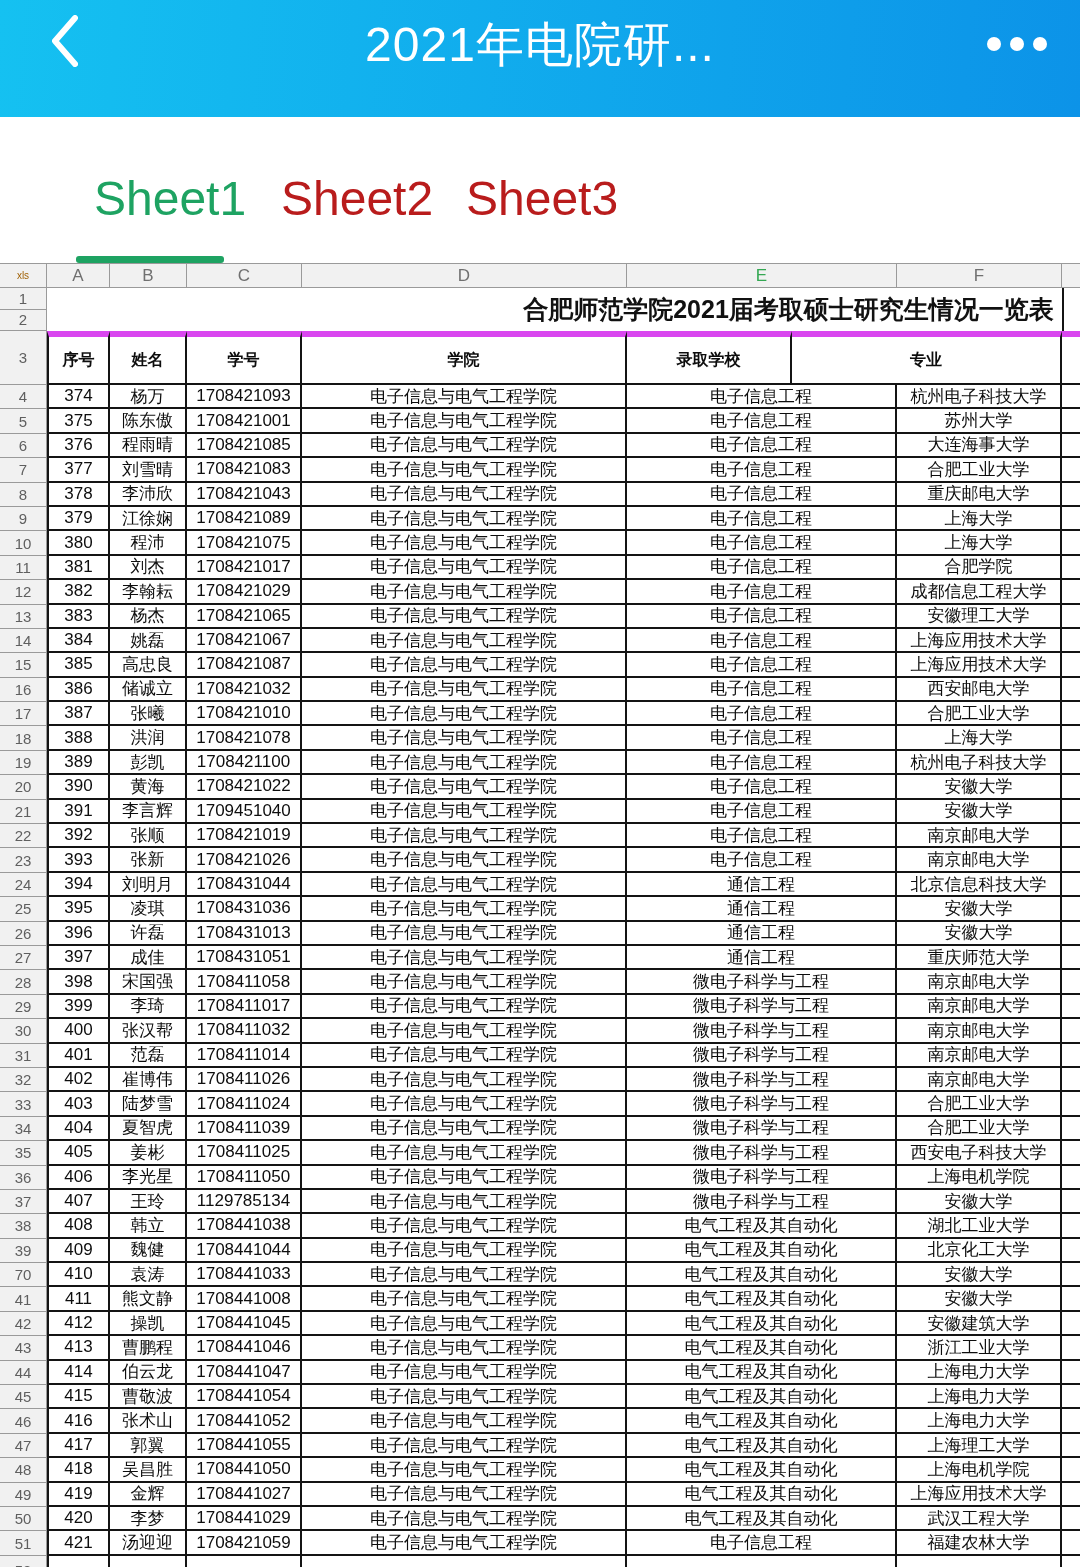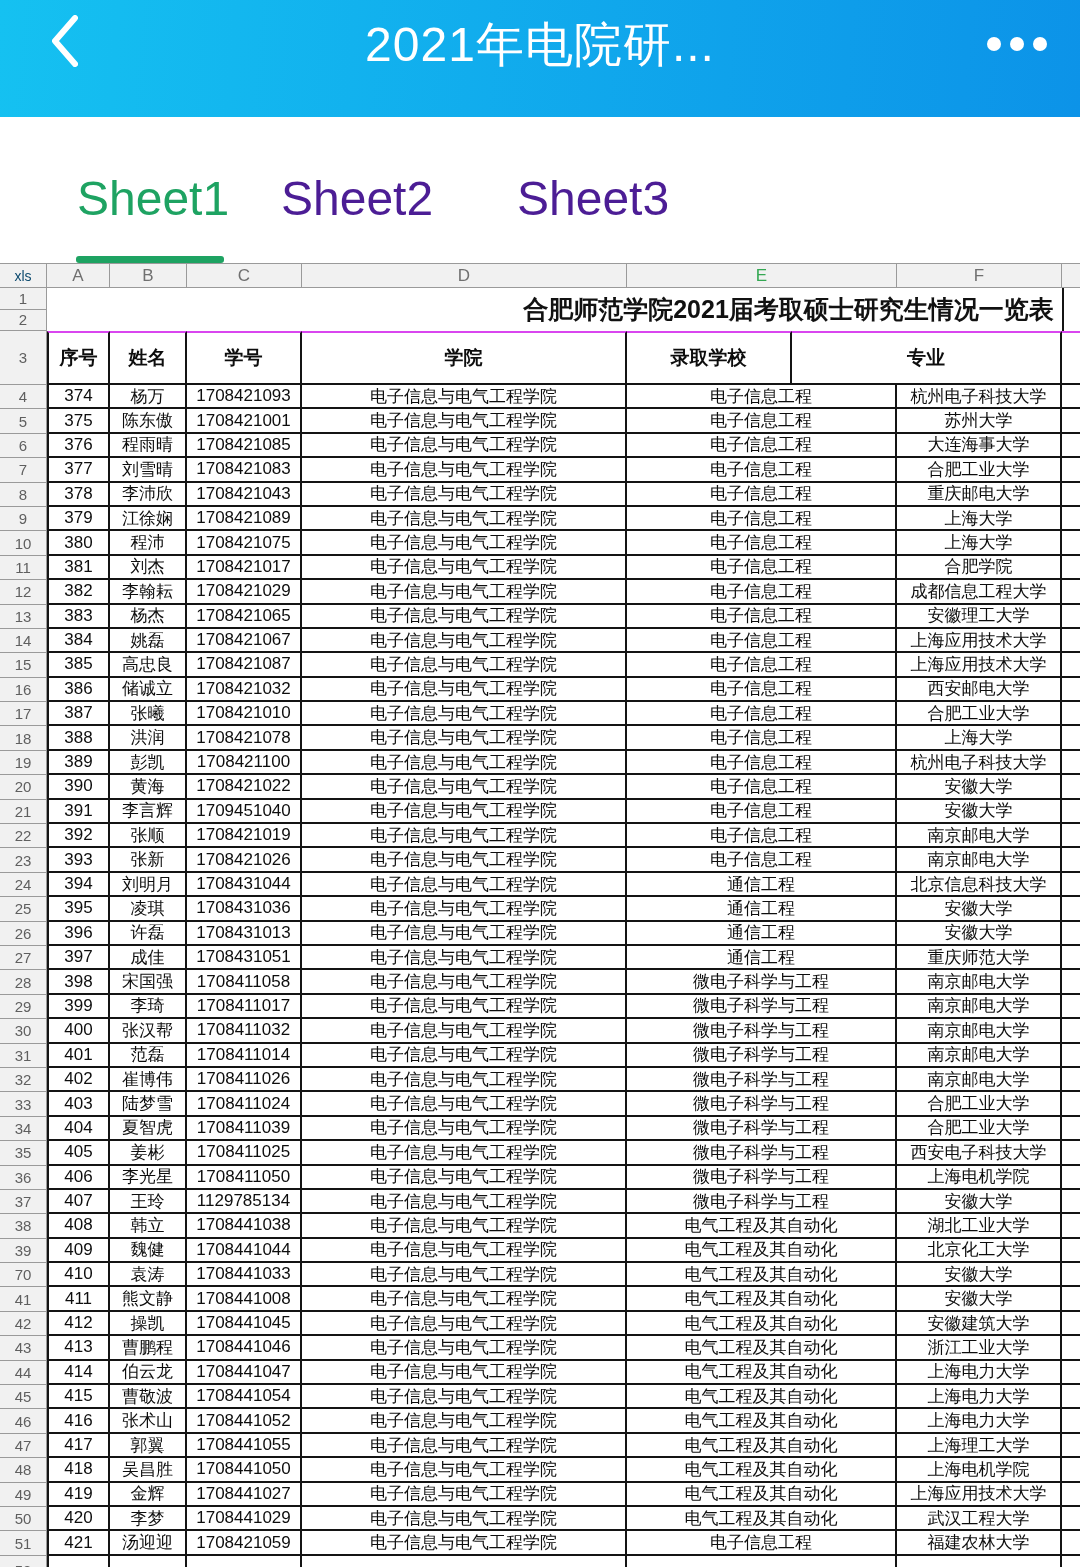--- a/index.html
+++ b/index.html
@@ -12,58 +12,58 @@
   .appbar-title{position:absolute;left:0;top:0;width:100%;height:90px;
           display:flex;align-items:center;justify-content:center;
           color:#ffffff;font-size:48px;font-weight:400;letter-spacing:1px;}
   .back{position:absolute;left:52px;top:15px;width:26px;height:52px;}
   .dots{position:absolute;right:33px;top:37px;display:flex;gap:9px;}
   .dot{width:14px;height:14px;border-radius:50%;background:#ffffff;}
 
   
   .tabs{position:absolute;left:0;top:117px;width:1080px;height:146px;background:#ffffff;}
   .tab{position:absolute;top:24px;height:115px;display:flex;align-items:center;
-       font-size:48px;color:#4c1d95;}
-  .tab.active{color:#1EA362;}
-  .tab1{left:77px;} .tab2{left:281px;} .tab3{left:517px;}
+       font-size:48px;color:#b91c1c;}
+  .tab.active{color:#1EA362;margin-left:17px;}
+  .tab1{left:77px;} .tab2{left:281px;} .tab3{left:466px;}
   .underline{position:absolute;left:76px;top:139px;width:148px;height:7px;
              background:#1EA362;border-radius:3px;}
 
   
   .sheet{position:absolute;left:0;top:263px;width:1080px;height:1304px;background:#fff;}
   .row{display:flex;}
   .cell{box-sizing:border-box;display:flex;align-items:center;justify-content:center;
         overflow:hidden;white-space:nowrap;}
   
   .rn{width:47px;background:#F1F1F1;border-right:1px solid #9A9A9A;
       border-bottom:1px solid #9A9A9A;color:#5F5F5F;font-size:15px;flex:none;}
   .colhead{height:25px;}
   .colhead .cell{background:#F1F1F1;border-top:1px solid #9A9A9A;
       border-right:1px solid #9A9A9A;border-bottom:1px solid #9A9A9A;
       color:#707070;font-size:17px;}
-  .colhead .corner{color:#0c4a6e;font-size:14px;}
+  .colhead .corner{color:#a16207;font-size:10px;}
   .colhead .hl{color:#34A853;}
   
   .w0{width:63px;flex:none;} .w1{width:77px;flex:none;} .w2{width:115px;flex:none;}
   .w3{width:325px;flex:none;} .w4{width:270px;flex:none;} .w5{width:165px;flex:none;}
   .wg{width:18px;flex:none;border-right:none !important;}
   
   .titleblock{position:relative;height:43px;}
   .rncol{position:absolute;left:0;top:0;width:47px;}
   .rncol .rn{height:21.5px;}
   .title-text{position:absolute;left:0;top:0;width:1577px;height:43px;
       display:flex;align-items:center;justify-content:center;
       font-size:25px;font-weight:bold;color:#111;}
   .gline{position:absolute;left:1062px;top:0;width:2px;height:43px;background:#141414;}
   
   .d{background:#ffffff;border-right:2px solid #141414;border-bottom:2px solid #141414;
      color:#0D0D0D;font-size:17px;}
   .d.first{border-left:2px solid #141414;}
   .r3{height:54px;}
-  .r3 .d{border-top:2px solid #d946ef;font-weight:bold;font-size:19px;}
+  .r3 .d{border-top:6px solid #d946ef;font-weight:bold;font-size:16px;}
   .r3 .rn{font-size:15px;}
   .r-data{height:24.4px;}
   .r52{height:30px;}
 </style>
 </head>
 <body>
 
 <div id="screen">
 
   <div class="appbar">

